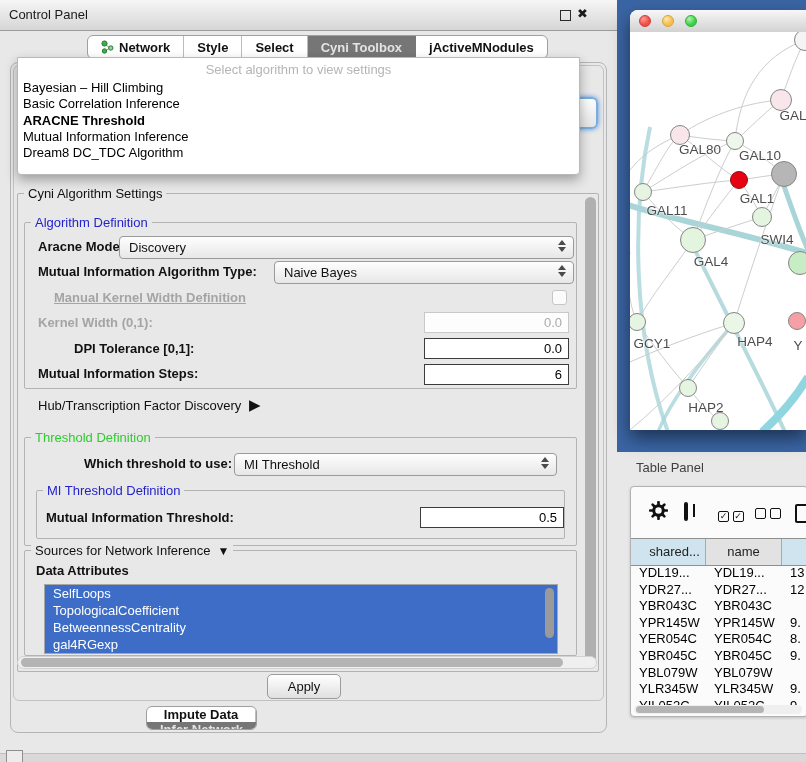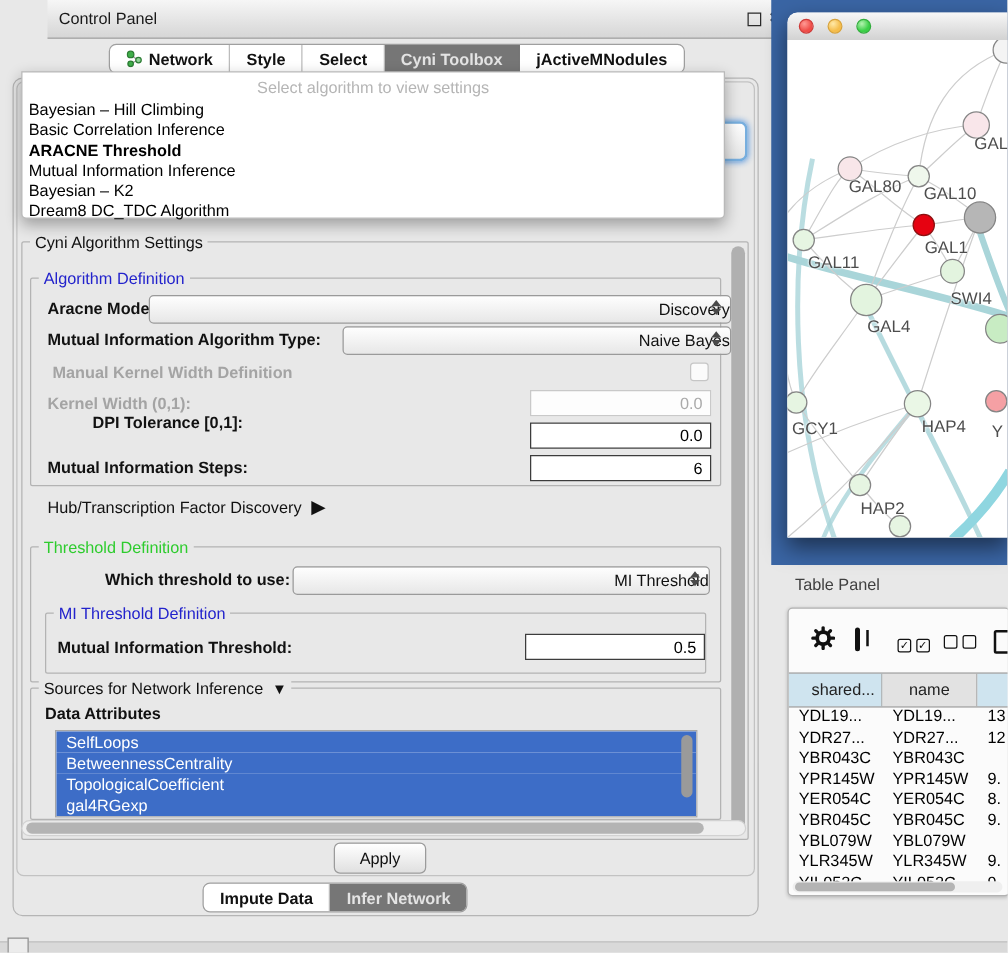--- a/index.html
+++ b/index.html
@@ -2,46 +2,46 @@
 <html><head>
 <meta charset="utf-8">
 <style>
   html,body{margin:0;padding:0;}
   body{width:806px;height:762px;overflow:hidden;background:#e8e8e8;
        font-family:"Liberation Sans","DejaVu Sans",sans-serif;font-size:13px;color:#111;
        position:relative;-webkit-font-smoothing:antialiased;}
   .abs{position:absolute;}
   
   .titlebar{left:0;top:0;width:617px;height:30px;
-    background:linear-gradient(#f6f6f6,#d6d6d6);border-bottom:1px solid #9b9b9b;margin-left:38px;}
+    background:linear-gradient(#f6f6f6,#d6d6d6);border-bottom:1px solid #9b9b9b;}
   .titlebar .title{position:absolute;left:9px;top:7px;font-size:13px;color:#1a1a1a;}
   .float-ic{position:absolute;left:560px;top:10px;width:9px;height:9px;border:1.5px solid #2a2a2a;background:transparent;}
   .close-ic{position:absolute;left:577px;top:6px;font-size:13px;font-weight:bold;color:#1a1a1a;}
   
   .segbar{display:flex;background:#fff;border:1px solid #9f9f9f;border-radius:6px;overflow:hidden;height:22px;}
   .seg{display:flex;align-items:center;justify-content:center;padding:0 13px;font-weight:bold;
        color:#111;border-right:1px solid #bcbcbc;white-space:nowrap;cursor:default;}
   .seg:last-child{border-right:none;}
   .seg.sel{background:#767676;color:#e4e4e4;border-right-color:#767676;}
   .seg .nicon{margin-right:5px;display:inline-flex;}
   .toptabs{left:87px;top:35px;}
-  .bottabs{left:162px;top:706px;}
+  .bottabs{left:146px;top:706px;flex-direction:column;}
   
   .outer-border{left:10px;top:62px;width:595px;height:669px;border:1px solid #b5b5b5;border-radius:8px;}
   .inner-border{left:13px;top:65px;width:589px;height:634px;border:1px solid #c2c2c2;border-radius:6px;}
   .group{border:1px solid #b3b3b3;border-radius:2px;}
   .legend{position:absolute;background:#e8e8e8;padding:0 4px;font-size:13px;white-space:nowrap;}
   .leg-blue{color:#2323cc;}
   .leg-green{color:#2ecc2e;}
   .lbl{position:absolute;white-space:nowrap;}
   .bold{font-weight:bold;}
   .dis{color:#a4a4a4;}
   
   .combo{position:absolute;height:21px;border:1px solid #9a9a9a;border-radius:4px;
-    background:linear-gradient(#fefefe,#e7e7e7);display:flex;align-items:center;padding-left:20px;cursor:default;justify-content:flex-end;}
+    background:linear-gradient(#fefefe,#e7e7e7);display:flex;align-items:center;padding-left:9px;cursor:default;}
   .combo .spin{position:absolute;right:7px;top:3px;display:flex;flex-direction:column;gap:2px;}
   .combo .spin i{display:block;width:0;height:0;border-left:4px solid transparent;border-right:4px solid transparent;}
   .combo .spin .up{border-bottom:5px solid #4a4a4a;}
   .combo .spin .dn{border-top:5px solid #4a4a4a;}
   
   .field{position:absolute;background:#fff;text-align:right;padding-right:6px;line-height:19px;}
   .field.en{border:1px solid #3c3c3c;color:#000;}
   .field.di{border:1px solid #c9c9c9;color:#aaa;background:#fdfdfd;}
   .checkbox{position:absolute;width:13px;height:13px;border:1px solid #c6c6c6;border-radius:3px;background:#fbfbfb;}
   
@@ -142,21 +142,20 @@
 
 <div class="abs combo-sliver"></div>
 
 <div class="abs popup">
   <div class="prompt">Select algorithm to view settings</div>
   <div id="popupItems">
       <div class="item">Bayesian – Hill Climbing</div>
       <div class="item">Basic Correlation Inference</div>
       <div class="item bold">ARACNE Threshold</div>
       <div class="item">Mutual Information Inference</div>
-      <div class="item">Bayesian – K2</div>
       <div class="item">Dream8 DC_TDC Algorithm</div>
     </div>
 </div>
 
 <div class="abs group" style="left:17px;top:193px;width:580px;height:477px;"></div>
 <span class="legend" style="left:24px;top:186px;">Cyni Algorithm Settings</span>
 
 <div class="abs vsb">
     <div class="thumb"></div>
   </div>
@@ -175,27 +174,27 @@
 
 <span class="lbl bold" style="left:38px;top:264px;">Mutual Information Algorithm Type:</span>
 <div class="combo" style="left:274px;top:261px;width:289px;">
   <span>Naive Bayes</span>
   <span class="spin">
       <i class="up"></i>
       <i class="dn"></i>
     </span>
 </div>
 
-<span class="lbl bold dis" style="left:42px;top:290px;">Manual Kernel Width Definition</span>
+<span class="lbl bold dis" style="left:54px;top:290px;text-decoration:underline;">Manual Kernel Width Definition</span>
 <span class="checkbox" style="left:552px;top:290px;"></span>
 
 <span class="lbl bold dis" style="left:38px;top:315px;">Kernel Width (0,1):</span>
 <div class="field di" style="left:424px;top:312px;width:137px;">0.0</div>
 
-<span class="lbl bold" style="left:38px;top:330px;padding-left:36px;">DPI Tolerance [0,1]:</span>
+<span class="lbl bold" style="left:38px;top:341px;padding-left:36px;">DPI Tolerance [0,1]:</span>
 <div class="field en" style="left:424px;top:338px;width:137px;">0.0</div>
 
 <span class="lbl bold" style="left:38px;top:366px;">Mutual Information Steps:</span>
 <div class="field en" style="left:424px;top:364px;width:137px;">6</div>
 
 <span class="lbl" style="left:38px;top:396px;">
   <span>Hub/Transcription Factor Discovery</span>
   <span style="font-size:15px;">&nbsp;▶</span>
 </span>
 
@@ -220,22 +219,22 @@
 <div class="abs group" style="left:24px;top:550px;width:551px;height:104px;"></div>
 <span class="legend" style="left:31px;top:543px;">
   <span>Sources for Network Inference</span>
   <span style="font-size:12px;">&nbsp;▼</span>
 </span>
 <span class="lbl bold" style="left:36px;top:563px;">Data Attributes</span>
 
 <div class="abs listbox">
   <div id="attrItems">
       <div class="row">SelfLoops</div>
+      <div class="row">TopologicalCoefficient</div>
       <div class="row">BetweennessCentrality</div>
-      <div class="row">TopologicalCoefficient</div>
       <div class="row">gal4RGexp</div>
     </div>
   <div class="list-vsb"></div>
 </div>
 
 <div class="abs hsb">
     <div class="thumb"></div>
   </div>
 
 <div class="btn" style="left:267px;top:674px;width:72px;height:23px;">Apply</div>

